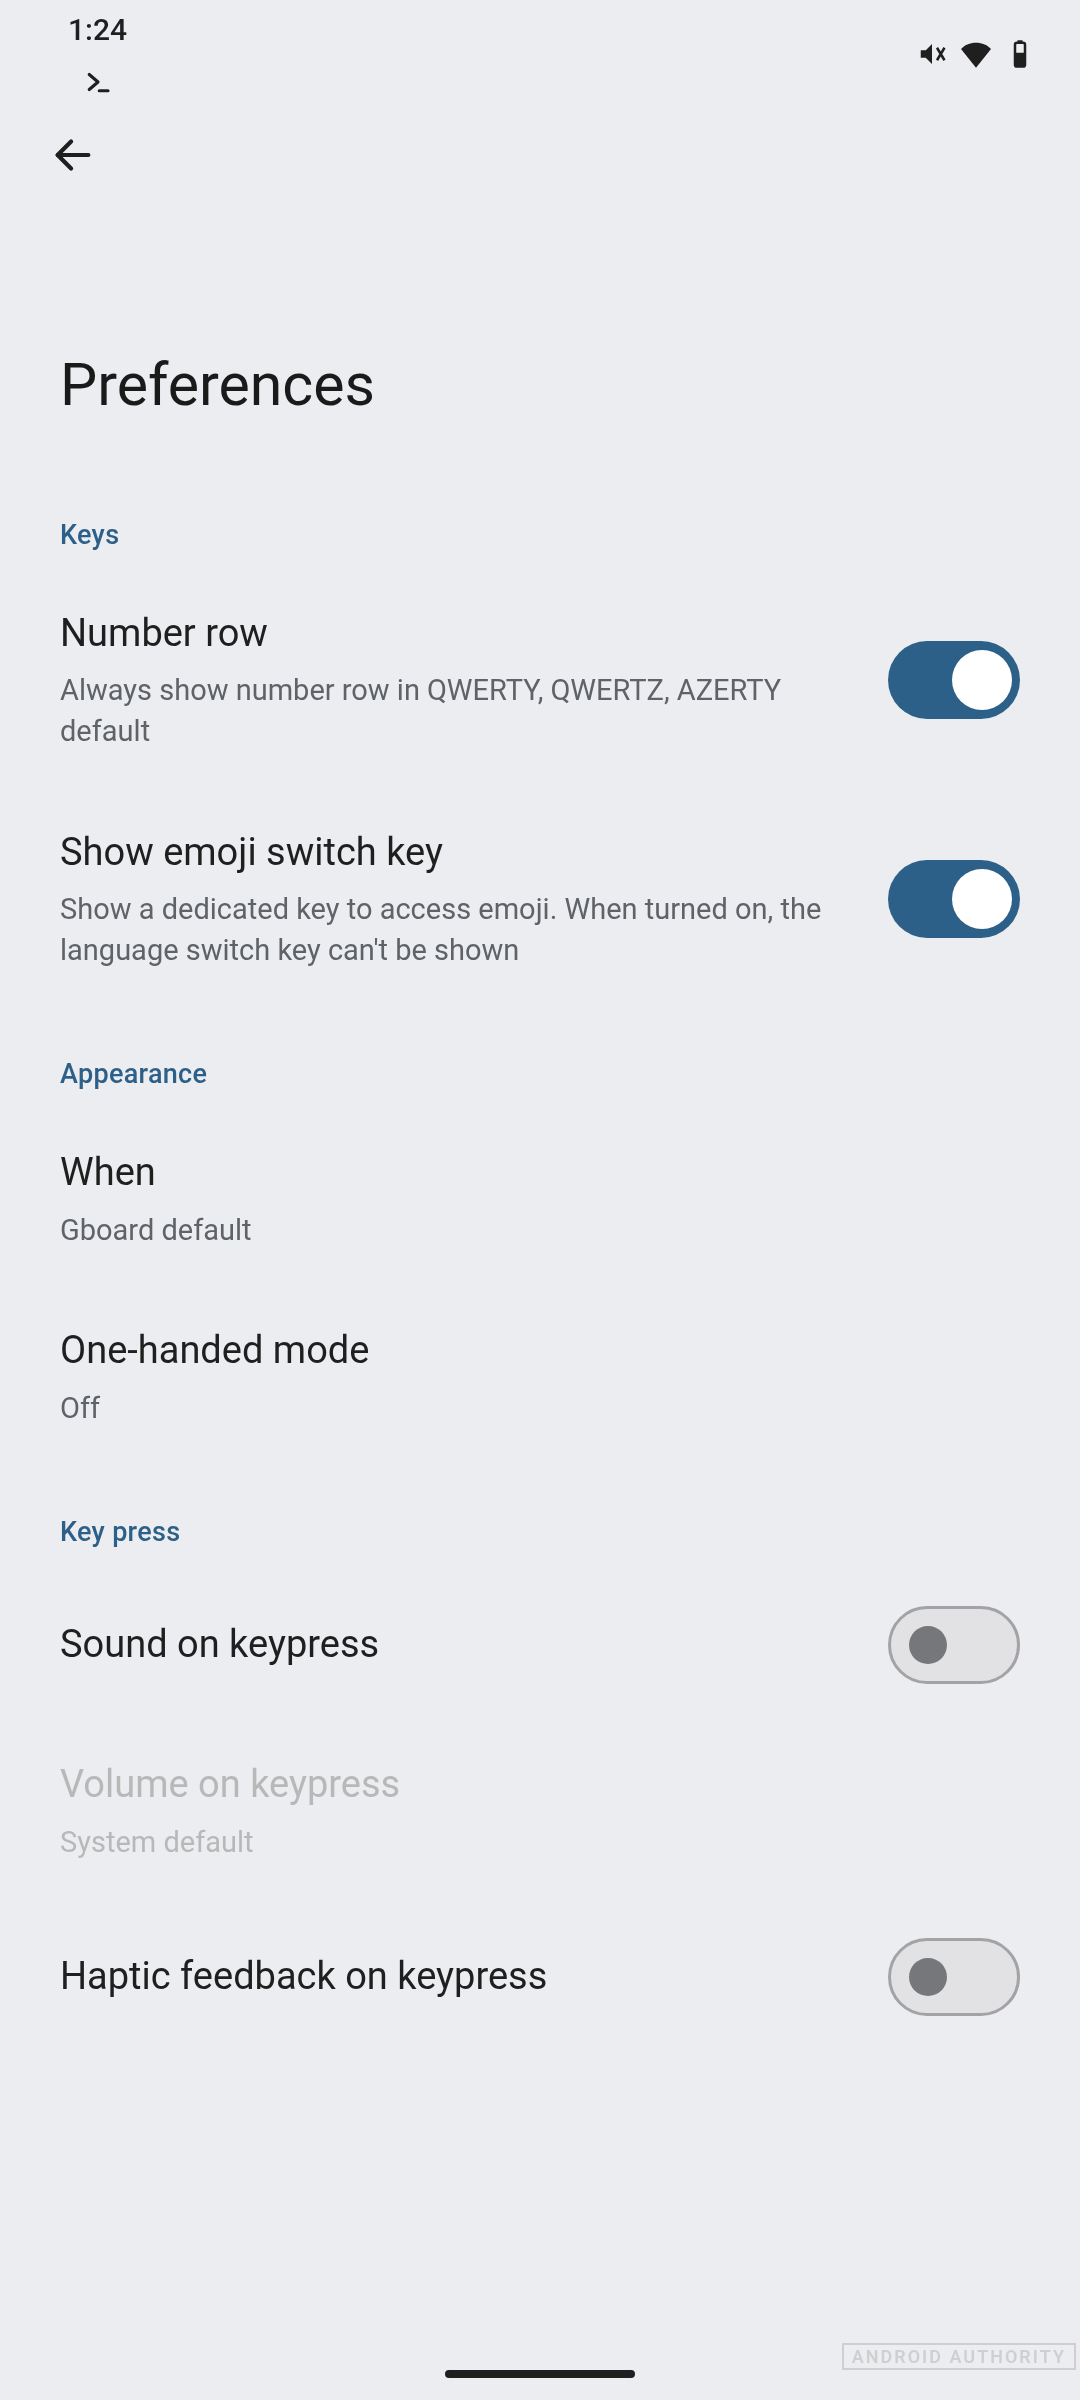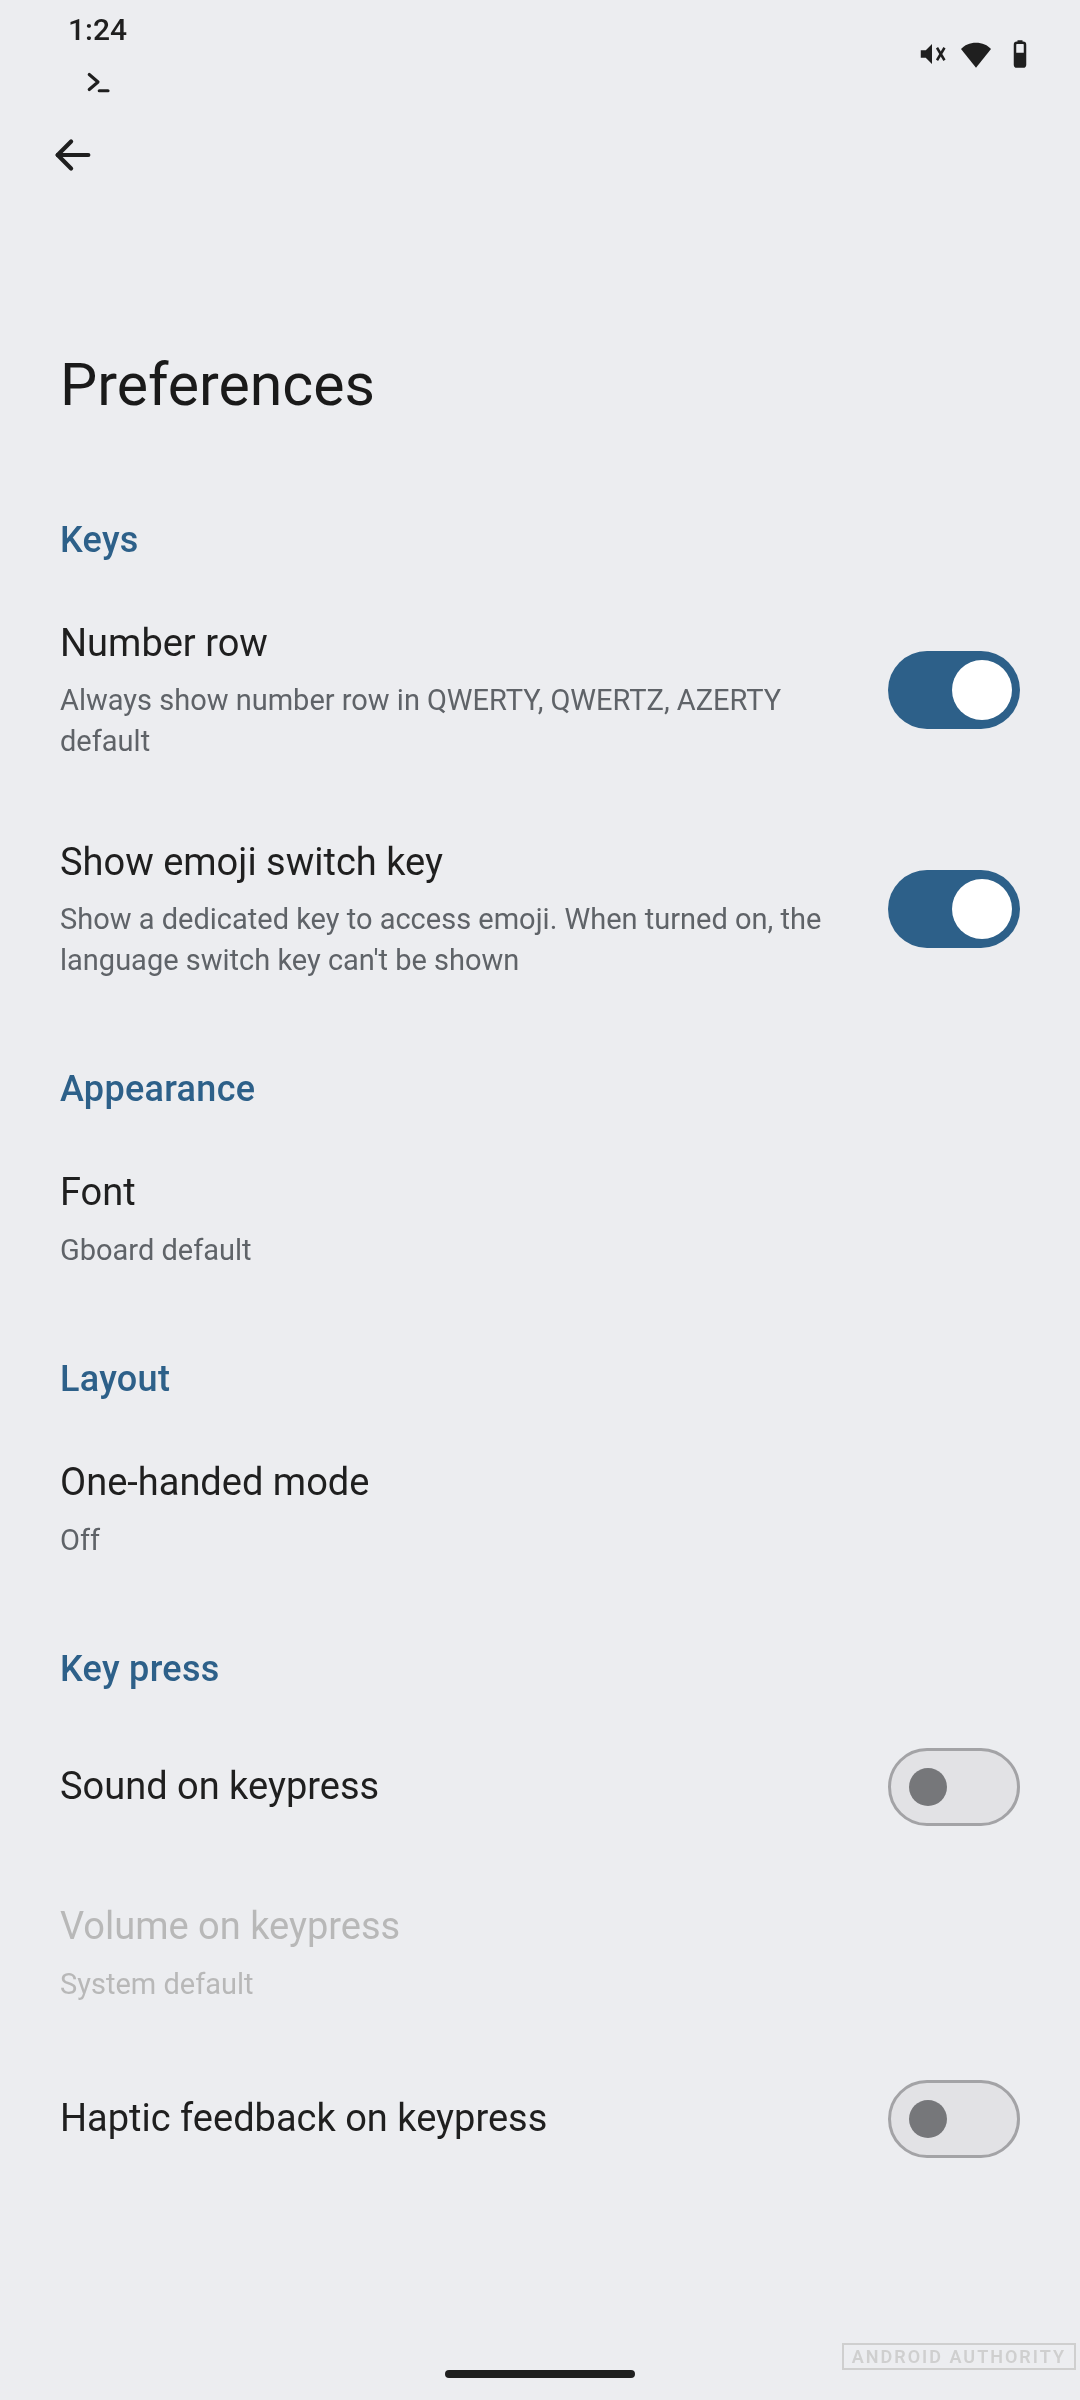--- a/index.html
+++ b/index.html
@@ -28,21 +28,21 @@
     .status-icon { display: inline-flex; }
     .status-icon svg { width: 30px; height: 30px; }
 
     .back-area { padding: 40px 0 0 48px; }
     .back-btn { width: 50px; height: 50px; display: flex; align-items: center; justify-content: center; cursor: pointer; }
     .back-btn svg { width: 46px; height: 46px; }
 
     .page-title { font-size: 59px; font-weight: 400; color: #1a1a1a; padding: 170px 68px 50px 60px; }
 
     .section { padding: 0 60px; }
-    .section-header { font-size: 36px; font-weight: 500; color: #2d6089; padding: 50px 0 20px 0; letter-spacing: 0.3px; }
+    .section-header { font-size: 27px; font-weight: 500; color: #2d6089; padding: 50px 0 20px 0; letter-spacing: 0.3px; }
 
     .row { display: flex; align-items: center; justify-content: space-between; padding: 38px 0; gap: 30px; }
     .row.disabled .row-title, .row.disabled .row-sub { color: #b8b8b8; }
     .row-texts { flex: 1; }
     .row-title { font-size: 38px; font-weight: 400; color: #1f1f1f; line-height: 1.3; }
     .row-sub { font-size: 29px; font-weight: 400; color: #5f6368; line-height: 1.4; margin-top: 12px; }
 
     .toggle { position: relative; width: 132px; height: 78px; border-radius: 39px; flex-shrink: 0; cursor: pointer; }
     .toggle-on { background: #2d6089; }
     .toggle-off { background: #e2e2e5; border: 3px solid #a3a3a6; }
@@ -123,28 +123,27 @@
     <div class="toggle toggle-on">
         <div class="toggle-knob"></div>
       </div>
   </div>
 </div>
 
 <div class="section">
   <div class="section-header">Appearance</div>
   <div class="row">
     <div class="row-texts">
-      <div class="row-title">Font</div>
+      <div class="row-title">When</div>
       <div class="row-sub">Gboard default</div>
     </div>
   </div>
 </div>
 
 <div class="section">
-  <div class="section-header">Layout</div>
   <div class="row">
     <div class="row-texts">
       <div class="row-title">One-handed mode</div>
       <div class="row-sub">Off</div>
     </div>
   </div>
 </div>
 
 <div class="section">
   <div class="section-header">Key press</div>

